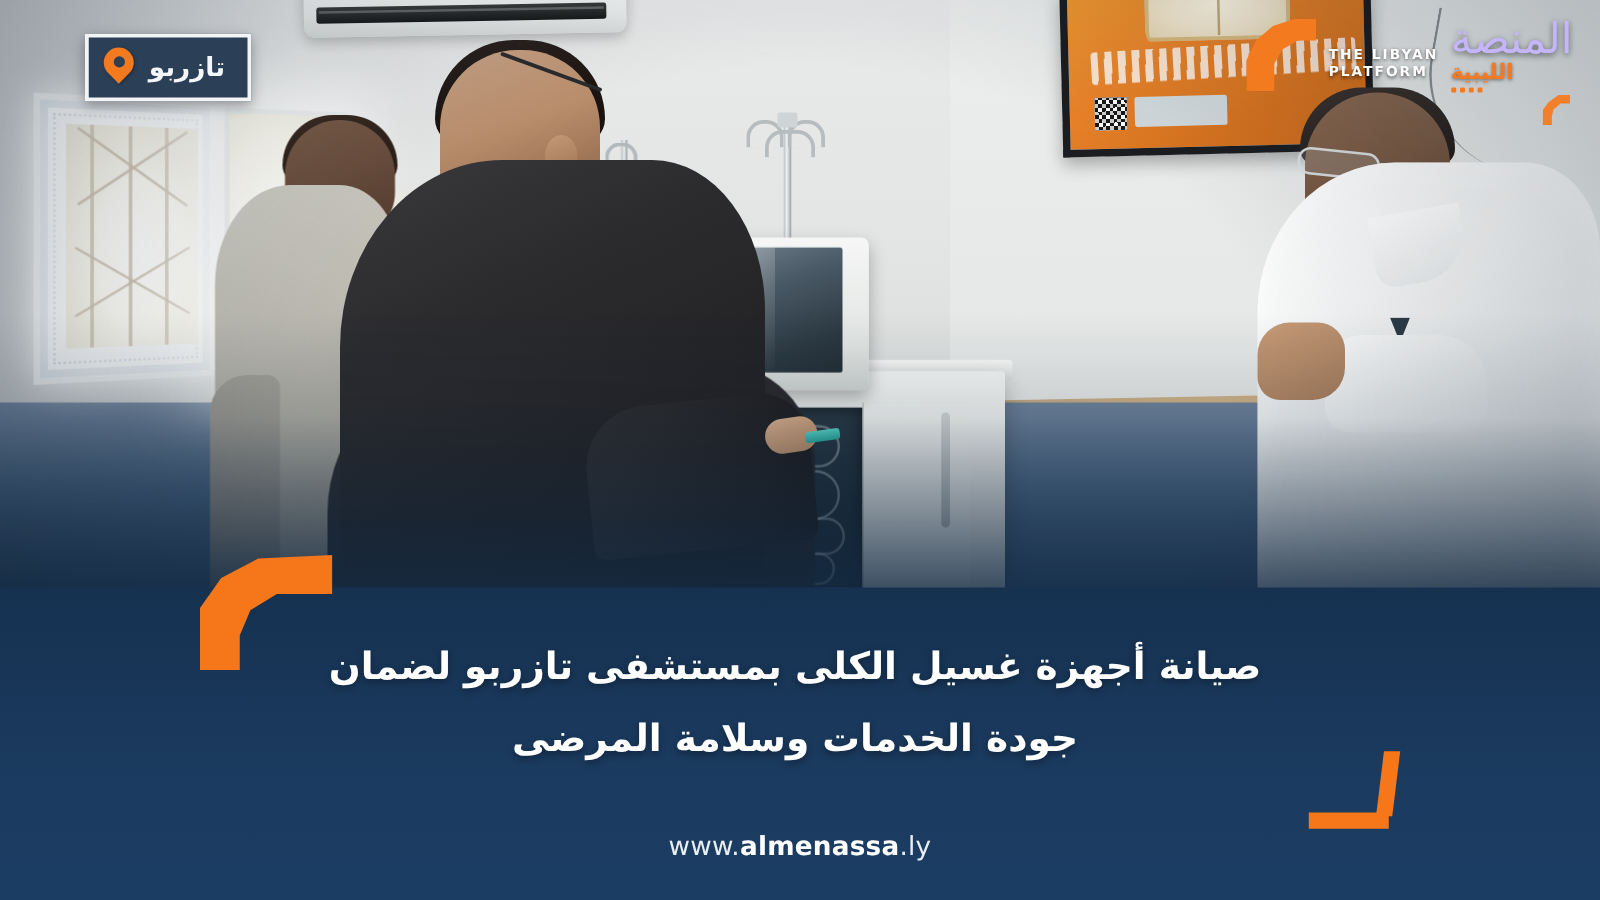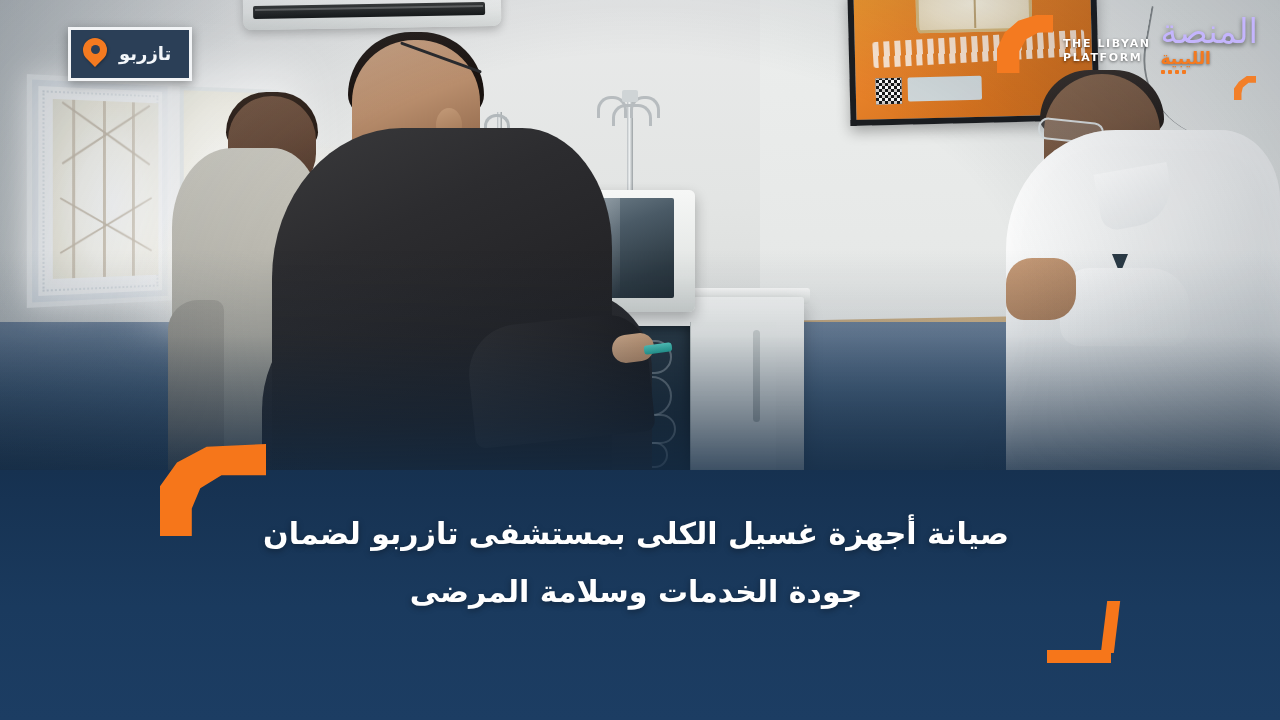--- a/index.html
+++ b/index.html
@@ -350,21 +350,21 @@
   .pin-body{
     position:absolute;left:0;top:0;width:24px;height:24px;border-radius:50% 50% 50% 0;
     background:#F47A20;transform:rotate(-45deg);
     box-shadow:0 1px 3px rgba(0,0,0,.35);
   }
   .pin-hole{
     position:absolute;left:7.5px;top:7px;width:9px;height:9px;border-radius:50%;
     background:#2b3f57;
   }
   .loc-text{
-    color:#f4f7fa;font-size:18px;font-weight:700;letter-spacing:.3px;
+    color:#f4f7fa;font-size:21px;font-weight:700;letter-spacing:.3px;
     direction:rtl;line-height:1;
   }
 
   
   .logo{
     position:absolute;right:22px;top:14px;
     display:flex;align-items:center;gap:8px;direction:rtl;
   }
   .logo-text{display:flex;flex-direction:column;align-items:flex-end;line-height:1;}
   .logo-ar{
@@ -563,14 +563,17 @@
   <div class="logo-mark-small"></div>
 
   <div class="bracket-left"></div>
   <div class="bracket-right">
     <i class="br-v"></i>
       <i class="br-h"></i>
   </div>
 
   <div class="headline">صيانة أجهزة غسيل الكلى بمستشفى تازربو لضمان جودة الخدمات وسلامة المرضى</div>
 
+  <div class="url">
+    <span>www.</span><b>almenassa</b><span>.ly</span>
+  </div>
 
 </div>
 
 </body></html>

